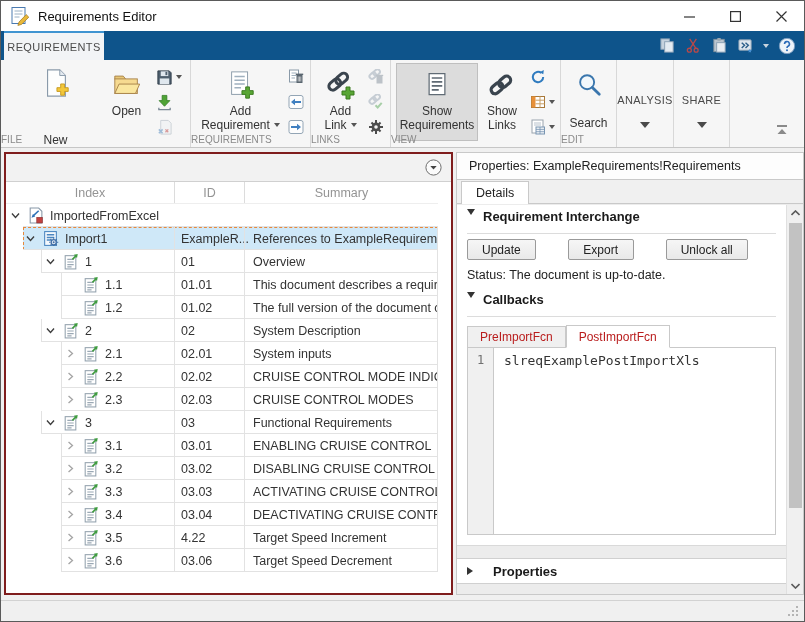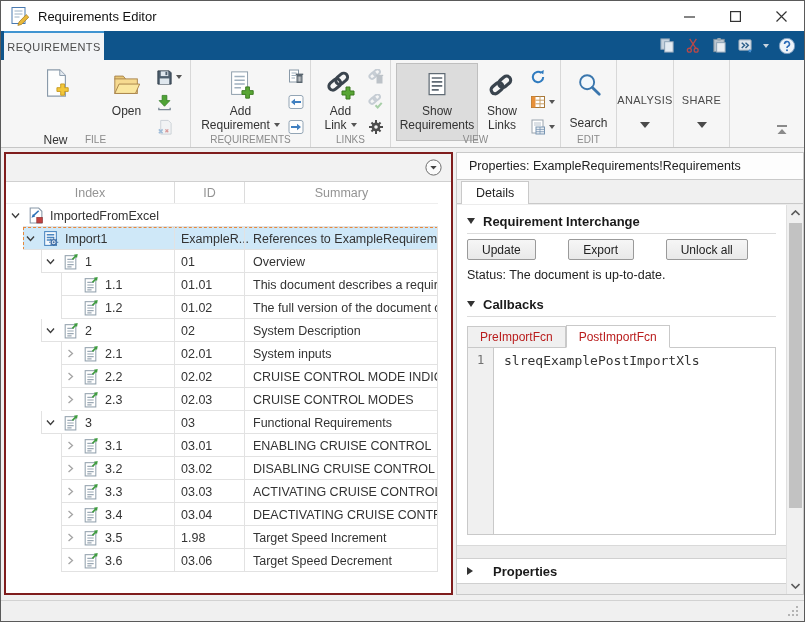--- a/index.html
+++ b/index.html
@@ -19,21 +19,21 @@
   .ribbon-tab{margin-left:3px;width:100px;background:#f2f4f6;border-top:2px solid #3f94d1;color:#4a4a4a;
     font-size:11px;letter-spacing:.4px;display:flex;align-items:center;justify-content:center;}
   .strip-icons{position:absolute;right:8px;top:0;height:100%;display:flex;align-items:center;gap:9px;}
   .strip-icons .sicon{display:flex;align-items:center;}
   .caret{display:inline-block;width:0;height:0;border-left:3.5px solid transparent;border-right:3.5px solid transparent;border-top:4px solid #555;}
   .caret.light{border-top-color:#c8d4de;}
 
   
   .toolbar{height:88px;background:#f6f6f6;border-bottom:1px solid #c6c6c6;display:flex;position:relative;}
   .ts-section{position:relative;border-right:1px solid #d8d8d8;height:100%;padding-top:3px;}
-  .ts-label{position:absolute;bottom:2px;left:0;right:0;text-align:center;font-size:10px;color:#8a8a8a;}
+  .ts-label{position:absolute;bottom:2px;left:0;right:0;text-align:left;font-size:10px;color:#8a8a8a;}
   .ts-body{display:flex;justify-content:center;align-items:flex-start;height:70px;}
   .bigbtn{display:flex;flex-direction:column;align-items:center;padding-top:3px;height:78px;border:1px solid transparent;}
   .bigbtn.selected{background:#dcdcdc;border:1px solid #bfbfbf;}
   .bigbtn .bicon{height:36px;display:flex;align-items:center;justify-content:center;}
   .blabel{font-size:12px;color:#333;text-align:center;line-height:14px;margin-top:1px;white-space:nowrap;}
   .blabel span{display:block;}
   .blabel .with-caret{display:flex;align-items:center;justify-content:center;gap:4px;}
   .stack{display:flex;flex-direction:column;gap:5px;padding-top:4px;margin-left:4px;}
   .sbtn{display:flex;align-items:center;gap:3px;height:20px;}
   .drop-section{display:flex;flex-direction:column;align-items:center;justify-content:flex-start;padding-top:34px;}
@@ -89,21 +89,21 @@
   .rp-tabs{height:24px;background:#f0f0f0;border-bottom:1px solid #c9c9c9;display:flex;align-items:flex-end;}
   .rp-tab{height:23px;margin-left:4px;padding:0 14px;background:#fff;border:1px solid #c9c9c9;border-bottom:none;
     display:flex;align-items:center;font-size:12.5px;color:#222;margin-bottom:-1px;}
   .rp-content{position:absolute;top:52px;bottom:0;left:0;right:0;overflow:hidden;}
   .rp-scroll{position:absolute;top:0;bottom:0;right:0;width:17px;background:#f0f0f0;border-left:1px solid #e0e0e0;}
   .rp-scroll .arr{position:absolute;left:0;width:17px;height:16px;display:flex;align-items:center;justify-content:center;}
   .rp-scroll .arr.up{top:0;} .rp-scroll .arr.down{bottom:0;}
   .rp-scroll .thumb{position:absolute;left:2px;width:13px;top:18px;height:285px;background:#c2c2c2;}
   .rp-inner{position:absolute;left:0;right:17px;top:0;bottom:0;}
   .white-block{background:#fff;padding:4px 10px 10px 10px;border-bottom:1px solid #d9d9d9;}
-  .sec-header{height:25px;display:flex;align-items:center;gap:8px;border-bottom:1px solid #dcdcdc;
+  .sec-header{height:25px;display:flex;gap:8px;border-bottom:1px solid #dcdcdc;
     font-size:13px;font-weight:bold;color:#1a1a1a;}
   .tri-down{width:0;height:0;border-left:4.5px solid transparent;border-right:4.5px solid transparent;border-top:6px solid #333;}
   .tri-right{width:0;height:0;border-top:4.5px solid transparent;border-bottom:4.5px solid transparent;border-left:6px solid #333;}
   .btn-row{display:flex;gap:32px;margin:5px 0 8px 0;}
   .pbtn{height:21px;padding:0 14px;min-width:66px;background:linear-gradient(#f6f6f6,#e9e9e9);
     border:1px solid #9a9a9a;border-radius:2px;font-size:12px;color:#222;display:flex;align-items:center;justify-content:center;}
   .status-line{font-size:12.5px;color:#222;margin:2px 0 10px 0;}
   .cb-tabs{display:flex;align-items:flex-end;margin-top:7px;height:23px;}
   .cb-tab{height:22px;padding:4px 12px;display:flex;align-items:center;font-size:12px;color:#b91c1c;
     border:1px solid #c9c9c9;background:#f0f0f0;margin-bottom:-1px;}
@@ -800,21 +800,21 @@
 
         <svg class="sv-req" viewBox="0 0 16 16">
                     <rect x="3" y="2.5" width="10" height="12.5" fill="#fff" stroke="#94a2ae"></rect>
                     <path d="M5 6h6M5 8.5h6M5 11h6M5 13h4" stroke="#9aa8b4" stroke-width="1.1" fill="none"></path>
                     <path d="M9.8 6L13.6 2.2" stroke="#3f9c3f" stroke-width="1.5" fill="none"></path>
                     <path d="M14.8 1l-3.7.7 3 3z" fill="#3f9c3f"></path>
                   </svg>
       </span>
       <span class="idx-label">3.5</span>
     </div>
-    <div class="cell-id">1.98</div>
+    <div class="cell-id">4.22</div>
     <div class="cell-sum">Target Speed Increment</div>
   </div>
             <div class="trow lvl3">
 
     <div class="cell-index">
       <span class="chev collapsed">
 
         <svg class="sv-col" viewBox="0 0 14 14">
                     <path d="M4.5 2.5l5 4.5-5 4.5" fill="none" stroke="#a5a5a5" stroke-width="1.7"></path>
                   </svg>

